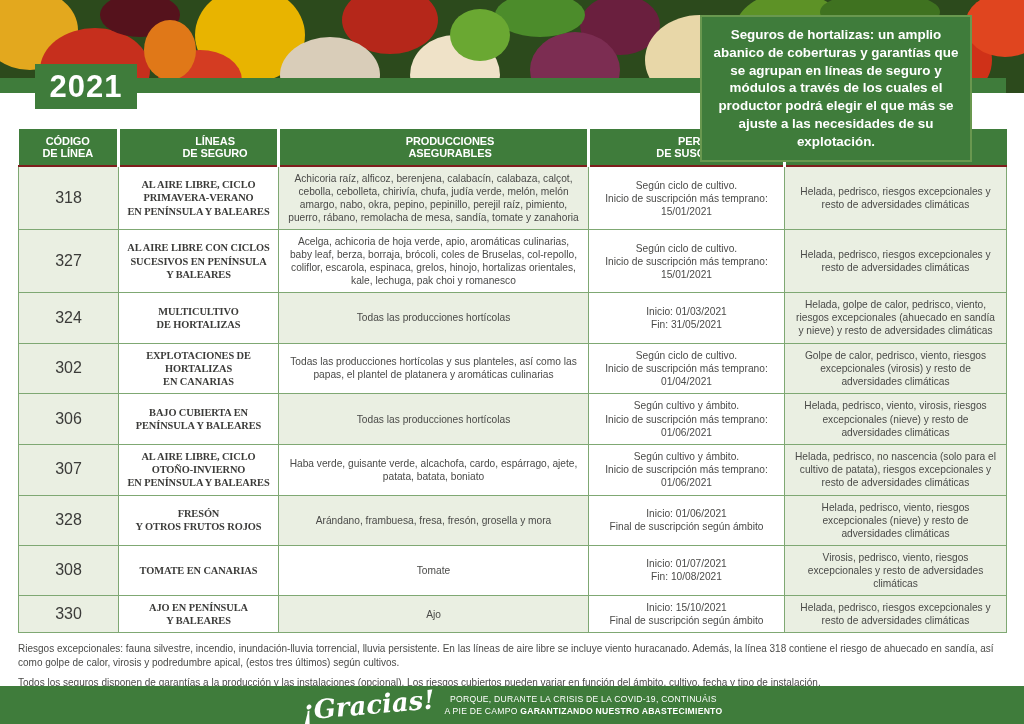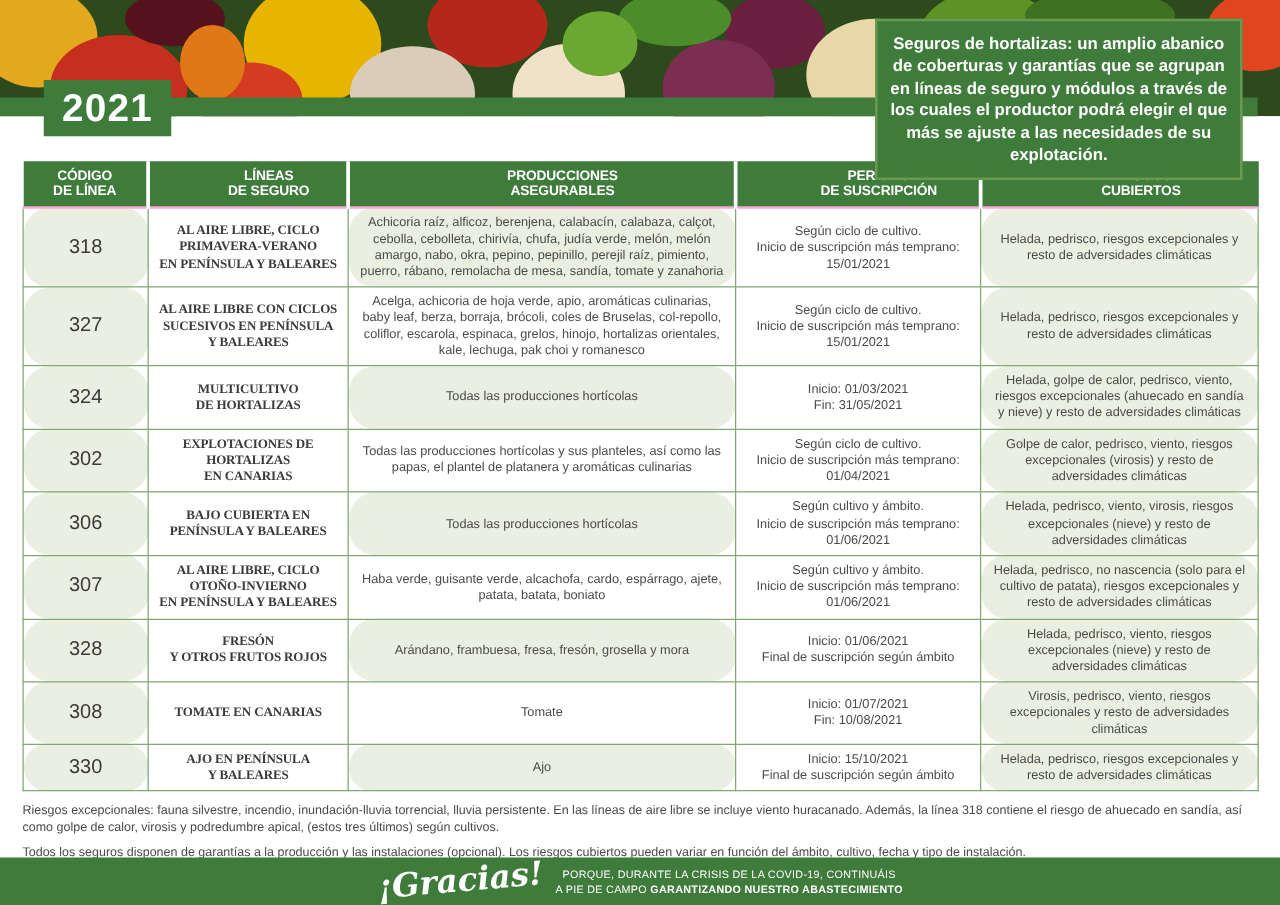--- a/index.html
+++ b/index.html
@@ -22,45 +22,45 @@
   .hero{position:relative;height:93px;z-index:1;}
   .hero svg{display:block;}
   .green-bar{position:absolute;left:0;top:78px;width:1006px;height:15px;background:var(--green);}
   .year-box{
     position:absolute;left:35px;top:64px;width:102px;height:45px;
     background:var(--green);color:#ffffff;
     display:flex;align-items:center;justify-content:center;
     font-size:31px;font-weight:bold;letter-spacing:1px;z-index:3;
   }
   .intro-box{
-    position:absolute;left:700px;top:15px;width:294px;
+    position:absolute;left:700px;top:15px;width:272px;
     background:var(--green);border:2px solid #69984f;
     color:#fff;font-weight:bold;font-size:13.4px;line-height:1.33;
     text-align:center;padding:9px 10px;z-index:3;
   }
   
   .content{padding:0 18px;}
   table.lines{
     margin-top:36px;width:988px;table-layout:fixed;
     border-collapse:collapse;
   }
   table.lines th{
     background:var(--green);color:#fff;
     font-size:11px;font-weight:bold;letter-spacing:-0.1px;
     padding:6px 4px;text-align:center;vertical-align:middle;
-    border-bottom:2px solid #f9a8d4;
+    border-bottom:2px solid #7f1d1d;
   }
   table.lines th + th{border-left:3px solid #fff;padding-left:37px;}
   table.lines td{
     border:1px solid var(--green-border);
     font-size:10.2px;color:var(--text);line-height:1.28;
     text-align:center;vertical-align:middle;
     padding:5px 8px;background:#fff;
   }
-  table.lines td.tint{background:var(--tint);border-radius:21px;}
+  table.lines td.tint{background:var(--tint);}
   table.lines td.code-cell{font-weight:normal;color:var(--text-dark);font-size:16px;}
   table.lines td.line-cell{font-weight:bold;color:var(--text-dark);font-size:10.4px;letter-spacing:-0.1px;font-family:Liberation Serif, serif;}
   .preline{white-space:pre-line;}
   
   .notes{margin-top:9px;font-size:10px;line-height:1.4;color:var(--text);}
   .notes p + p{margin-top:6px;}
   .consult{
     margin-top:9px;text-align:center;font-size:9.8px;color:var(--text);
   }
   

